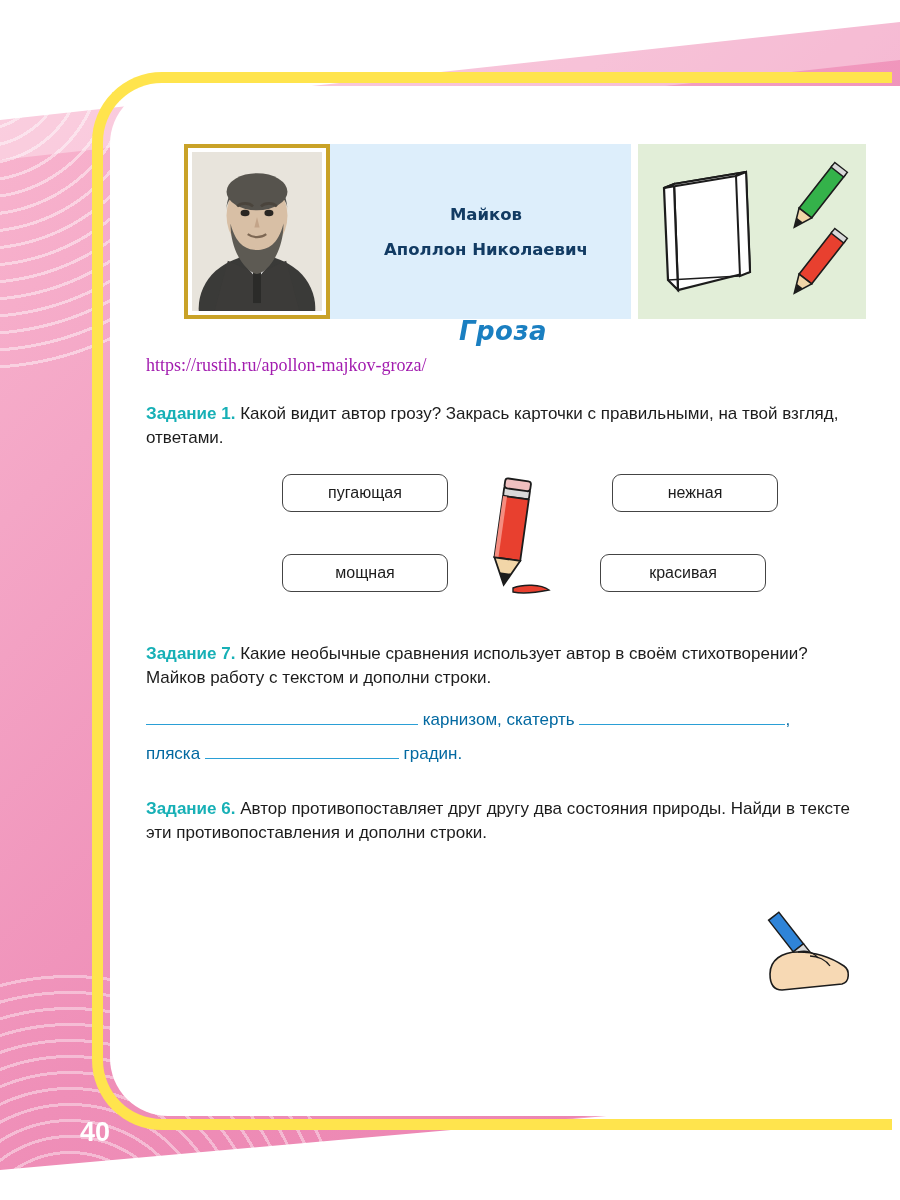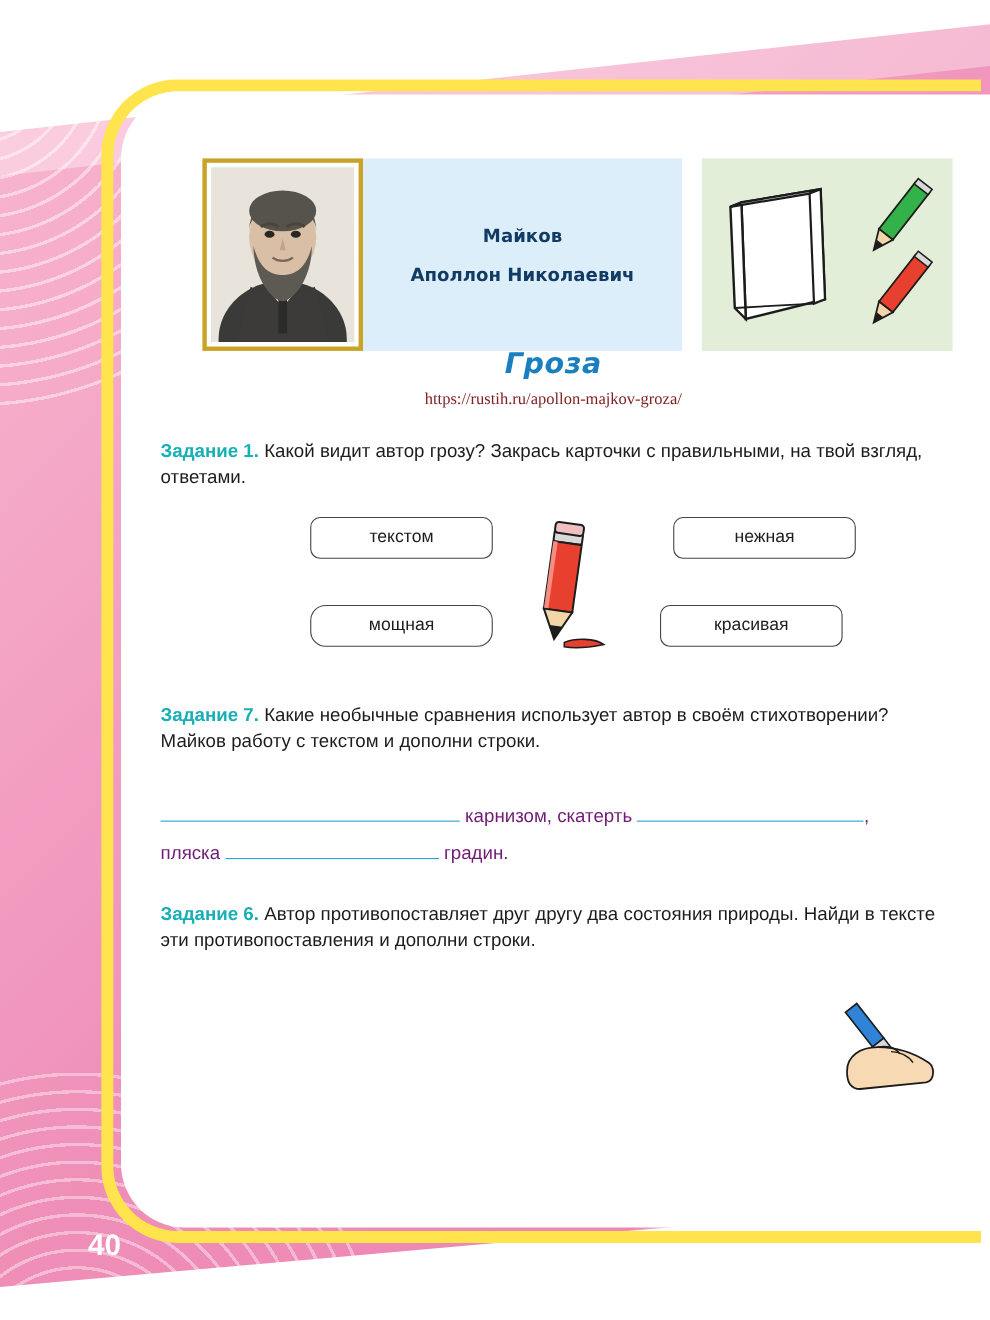--- a/index.html
+++ b/index.html
@@ -147,20 +147,21 @@
     left: 184px;
     top: 30px;
     width: 290px;
     height: 175px;
     background: #ddeefb;
     display: flex;
     flex-direction: column;
     align-items: center;
     justify-content: center;
     gap: 16px;
+    padding-left: 11px;
   }
   .name-box div {
     font-size: 16.5px;
     font-weight: bold;
     color: #123b63;
     font-family: "DejaVu Sans", sans-serif;
   }
   .book-box {
     position: absolute;
     left: 492px;
@@ -174,23 +175,23 @@
   .poem-title {
     text-align: center;
     font-size: 26px;
     font-style: italic;
     font-weight: bold;
     color: #1a7fc1;
     margin: 22px 0 0 0;
     letter-spacing: 0.5px;
   }
   .poem-url {
-    text-align: center;
-    font-size: 15px;
-    color: #7f1d1d;
+    text-align: left;
+    font-size: 18px;
+    color: #a21caf;
     margin-top: 9px;
     font-family: "Liberation Serif", serif;
   }
 
   .task {
     margin-top: 26px;
     font-size: 17px;
     color: #1c1c1c;
     line-height: 1.42;
     font-family: "Liberation Sans", sans-serif;
@@ -215,36 +216,36 @@
     background: #fff;
     display: flex;
     align-items: center;
     justify-content: center;
     font-size: 16px;
     color: #1c1c1c;
     font-family: "Liberation Sans", sans-serif;
   }
   .card-tl { left: 136px; top: 8px; }
   .card-tr { left: 454px; top: 8px; margin-left: 12px; }
-  .card-bl { left: 136px; top: 88px; border-radius: 14px; }
+  .card-bl { left: 136px; top: 88px; }
   .card-br { left: 454px; top: 88px; }
 
   .pencil-mid {
     position: absolute;
     left: 315px;
     top: 0px;
     width: 110px;
     height: 130px;
   }
 
   
   .fill-block {
-    margin-top: 38px;
+    margin-top: 12px;
     font-size: 17px;
-    color: #701a75;
+    color: #0369a1;
     line-height: 2.0;
     font-family: "Liberation Sans", sans-serif;
   }
   .blank {
     display: inline-block;
     border-bottom: 1.6px solid #2a9fd6;
     vertical-align: baseline;
     height: 17px;
   }
   .b-270 { width: 272px; }
@@ -346,21 +347,21 @@
     </div>
 
     <div class="poem-title">Гроза</div>
     <div class="poem-url">https://rustih.ru/apollon-majkov-groza/</div>
 
     <div class="task">
       <span class="task-label">Задание 1.</span><span> Какой видит автор грозу? Закрась карточки с правильными, на твой взгляд, ответами.</span>
     </div>
 
     <div class="cards">
-      <div class="card card-tl">текстом</div>
+      <div class="card card-tl">пугающая</div>
       <div class="card card-tr">нежная</div>
       <div class="card card-bl">мощная</div>
       <div class="card card-br">красивая</div>
 
       <div class="pencil-mid">
         <svg viewBox="0 0 110 130" width="110" height="130">
           <g transform="rotate(8 55 60)">
             <rect x="38" y="22" width="26" height="10" rx="2" fill="#d9d9d9" stroke="#1c1c1c" stroke-width="1.8"></rect>
             <rect x="38" y="14" width="26" height="10" rx="3" fill="#f0c0c0" stroke="#1c1c1c" stroke-width="1.8"></rect>
             <rect x="38" y="32" width="26" height="62" fill="#e8402f" stroke="#1c1c1c" stroke-width="1.8"></rect>

